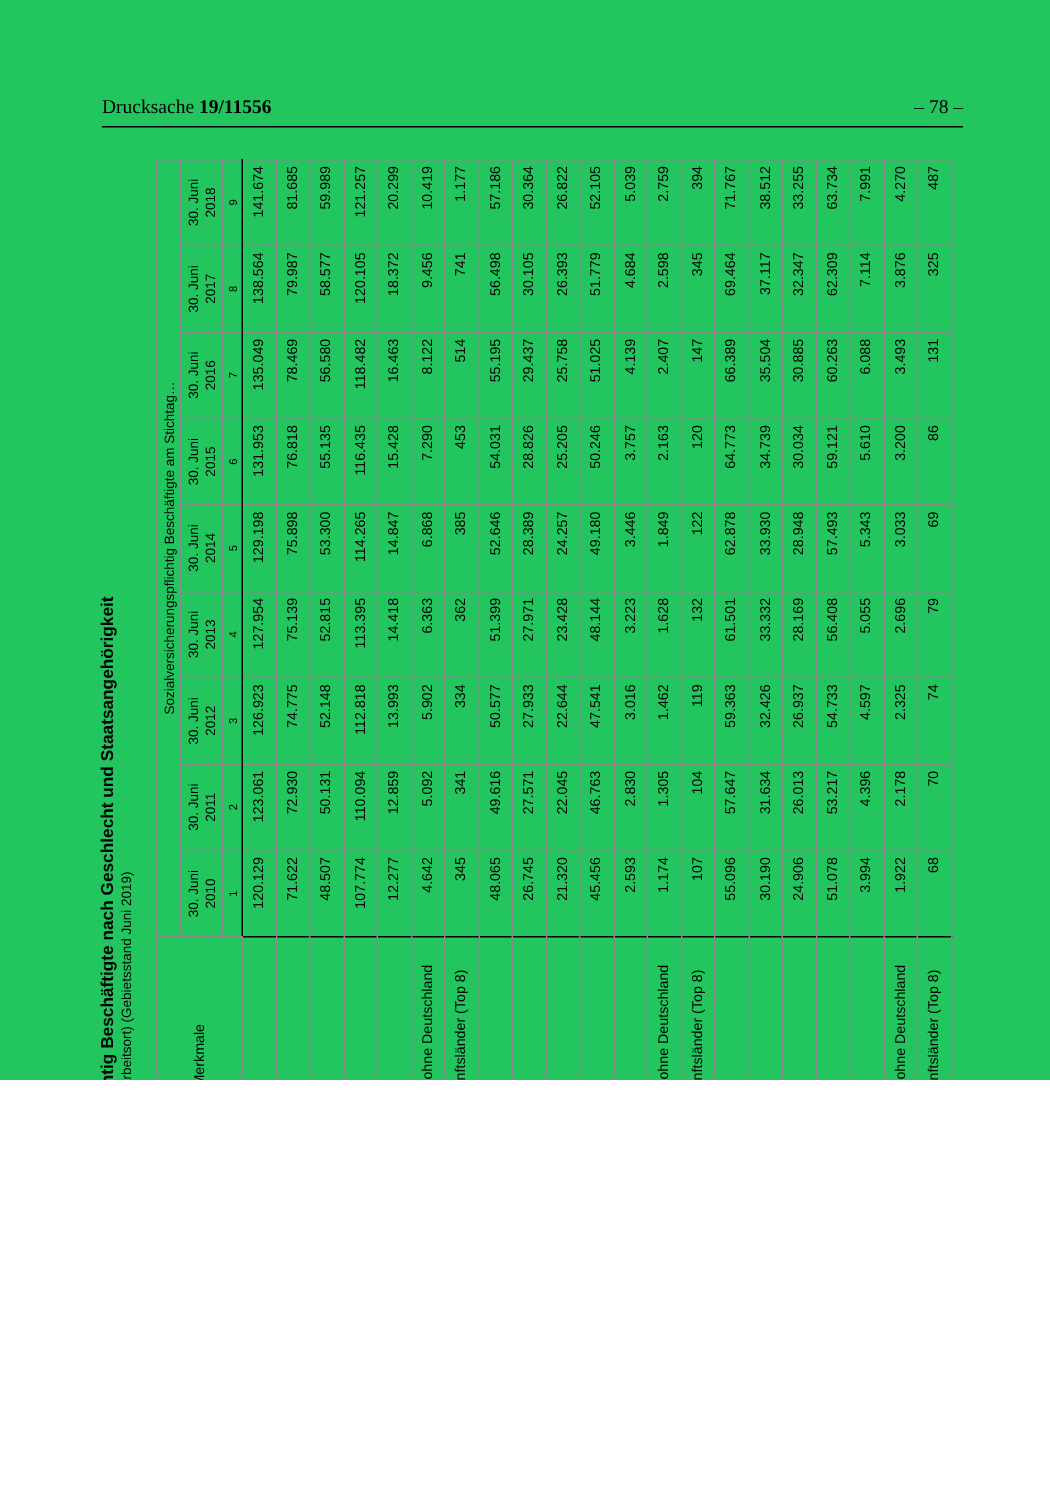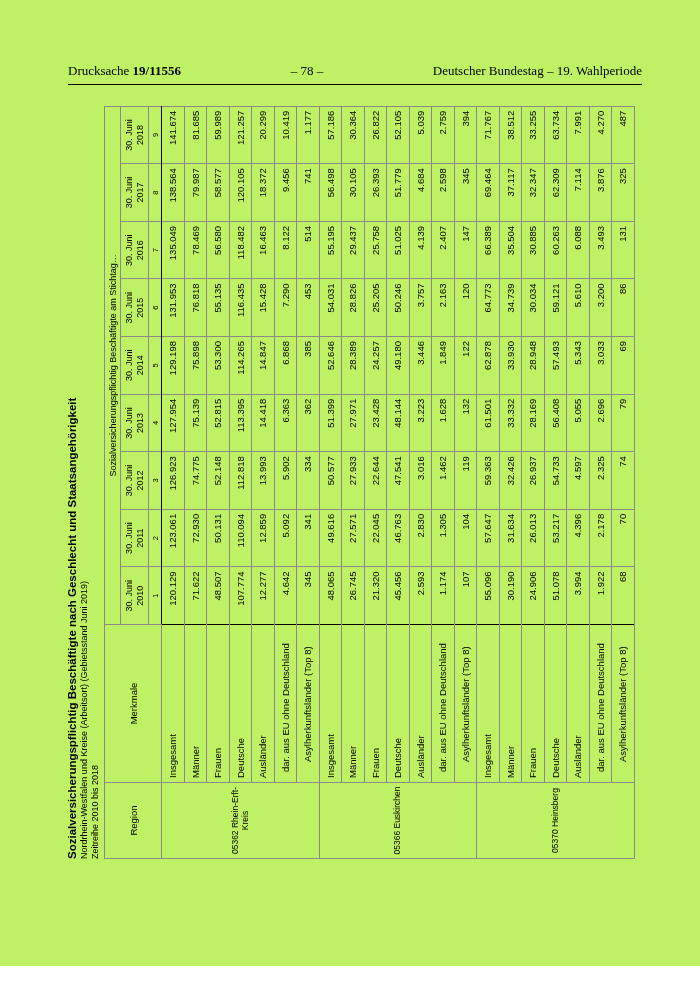--- a/index.html
+++ b/index.html
@@ -1,19 +1,19 @@
 <!DOCTYPE html>
 <html><head>
 <meta charset="utf-8">
 <style>
   * { margin:0; padding:0; box-sizing:border-box; }
   html,body { width:700px; height:990px; }
   body { background:#ffffff; }
   .page {
-    position:relative; width:700px; height:966px; background:#bef264;
+    position:relative; width:700px; height:720px; background:#22c55e;
     font-family:"Liberation Sans", sans-serif; color:#000; overflow:hidden;
   }
 
   
   .page-header {
     position:absolute; left:68px; right:58px; top:63px;
     display:flex; justify-content:space-between; align-items:baseline;
     font-family:"Liberation Serif", serif; font-size:13px;
   }
   .ph-left b { font-weight:bold; }
@@ -69,21 +69,20 @@
 </head>
 <body>
 
 <div class="page">
 
   <div class="page-header">
     <div class="ph-left">
       <span>Drucksache</span>&nbsp;<b>19/11556</b>
     </div>
     <div class="ph-center">– 78 –</div>
-    <div class="ph-right">Deutscher Bundestag – 19. Wahlperiode</div>
   </div>
   <div class="header-rule"></div>
 
   <div class="rotated">
     <div class="titleblock">
       <div class="t1">Sozialversicherungspflichtig Beschäftigte nach Geschlecht und Staatsangehörigkeit</div>
       <div class="t2">Nordrhein-Westfalen und Kreise (Arbeitsort) (Gebietsstand Juni 2019)</div>
       <div class="t2">Zeitreihe 2010 bis 2018</div>
     </div>
 

